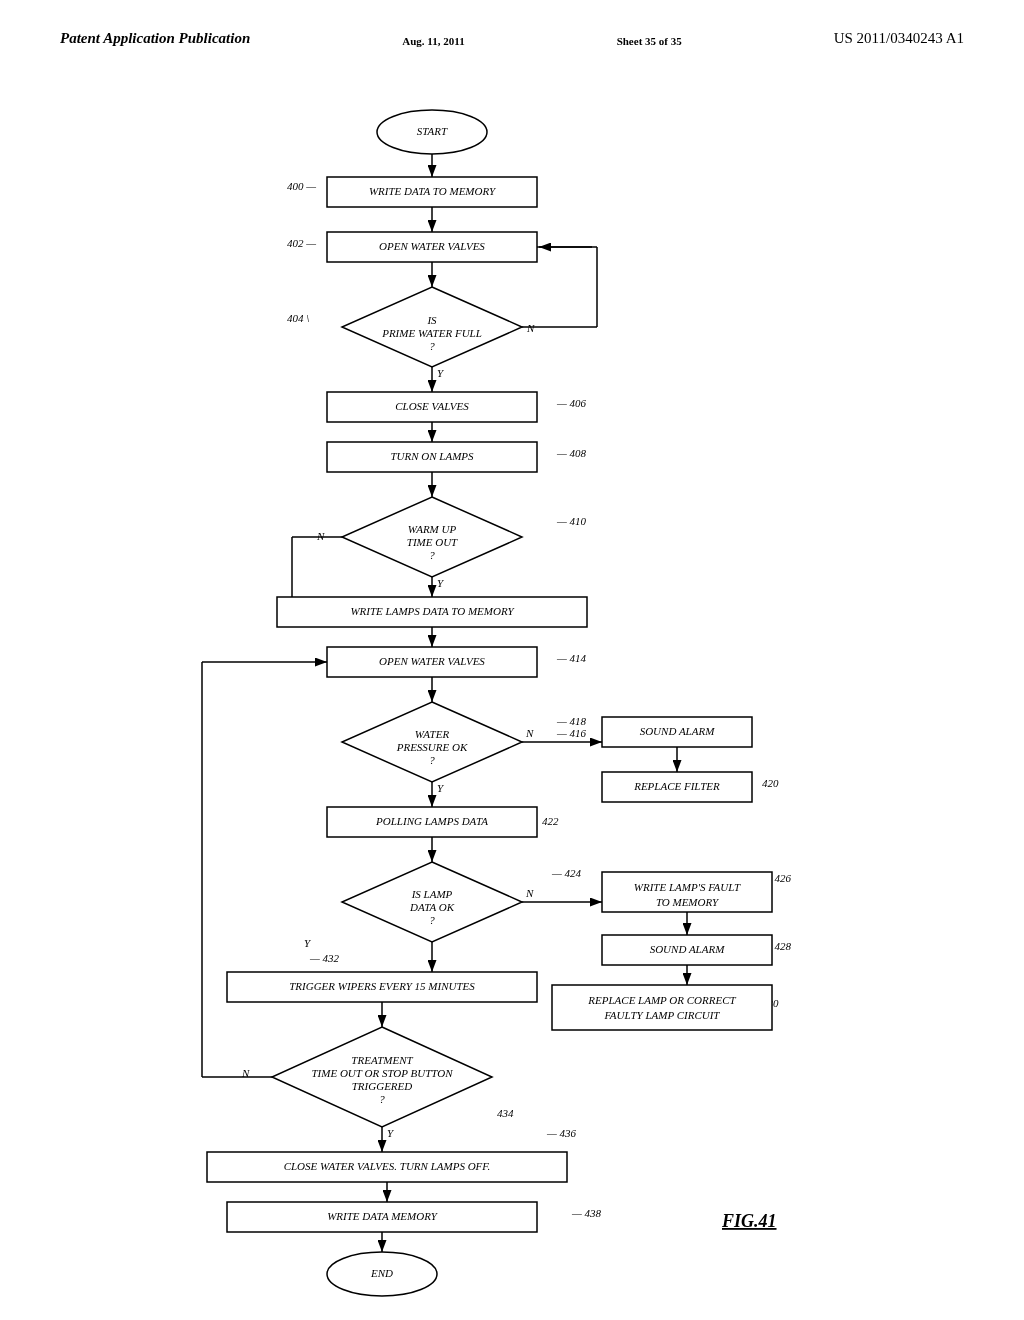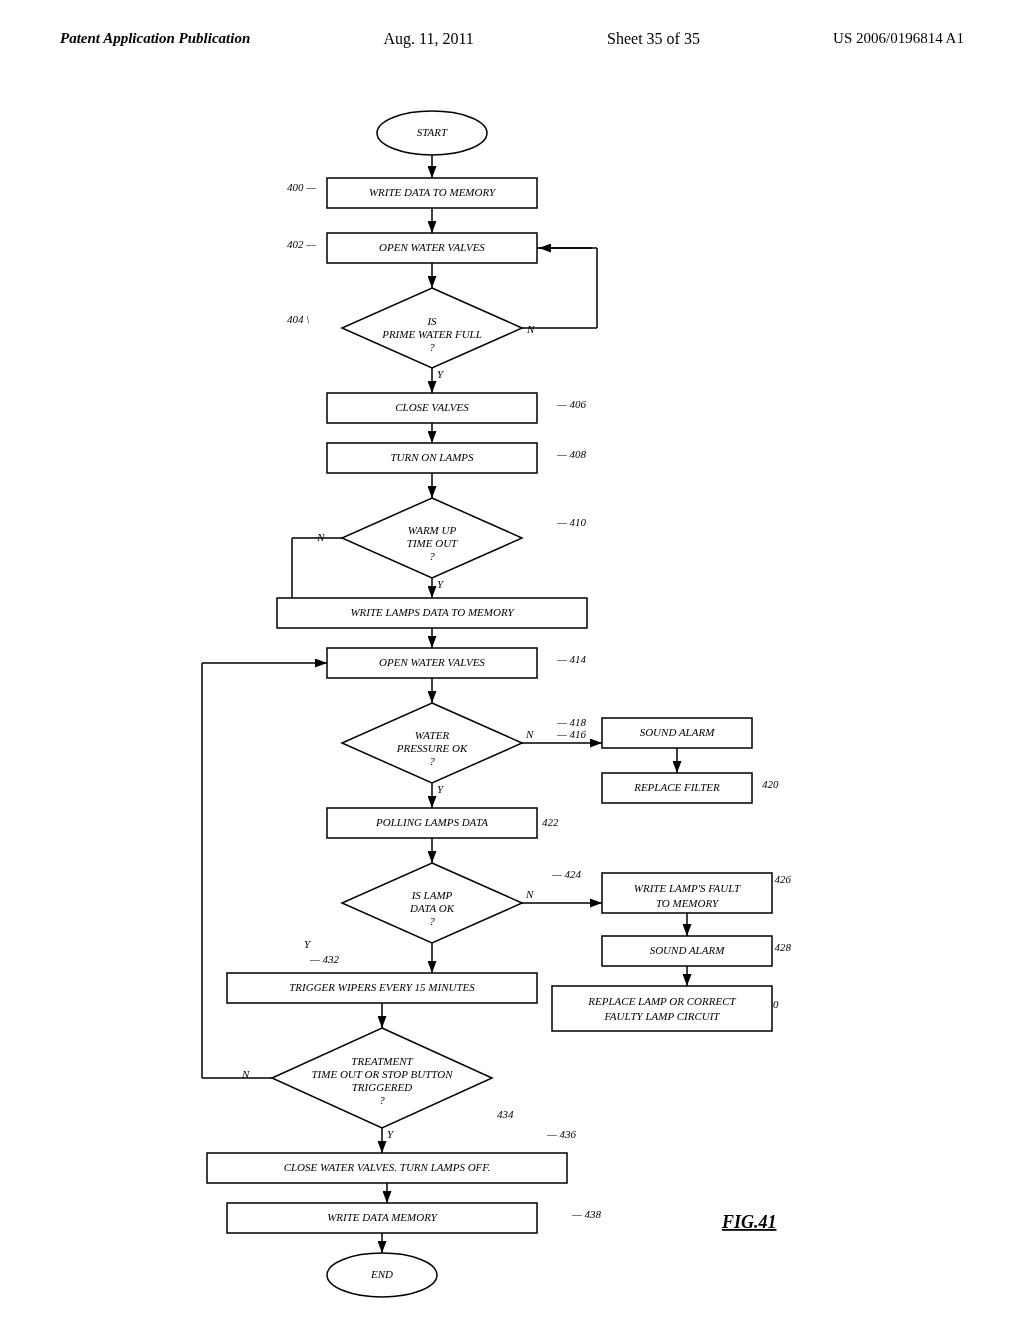--- a/index.html
+++ b/index.html
@@ -8,32 +8,33 @@
       font-family: 'Times New Roman', Times, serif;
       width: 1024px;
       min-height: 1320px;
       position: relative;
       overflow-x: hidden;
     }
 
     .page-header {
       display: flex;
       justify-content: space-between;
-      align-items: flex-start;
+      align-items: flex-end;
       padding: 30px 60px 10px 60px;
       font-size: 15px;
     }
 
     .header-left {
       font-weight: bold;
       font-style: italic;
     }
 
     .header-center {
-      font-size: 16px;
+      font-size: 11px;
+      font-weight: bold;
     }
 
     .header-right {
       font-size: 15px;
     }
 
     .flowchart-container {
       position: relative;
       width: 100%;
       padding: 20px 0;
@@ -85,21 +86,21 @@
       text-decoration: underline;
     }
   </style>
 </head>
 <body>
 
 <div class="page-header">
   <span class="header-left">Patent Application Publication</span>
   <span class="header-center">Aug. 11, 2011</span>
   <span class="header-center">Sheet 35 of 35</span>
-  <span class="header-right">US 2006/0196814 A1</span>
+  <span class="header-right">US 2011/0340243 A1</span>
 </div>
 
 <div class="flowchart-container">
   <svg width="900" height="1220" viewBox="0 0 900 1220" xmlns="http://www.w3.org/2000/svg">
     <defs>
       <marker id="arrowhead" markerWidth="8" markerHeight="6" refX="8" refY="3" orient="auto">
         <polygon points="0 0, 8 3, 0 6" fill="black"></polygon>
       </marker>
     </defs>
 

